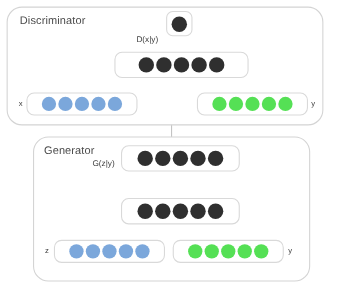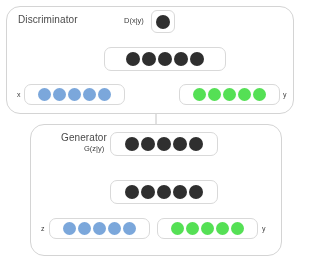--- a/index.html
+++ b/index.html
@@ -115,21 +115,21 @@
     <g fill="#6f6f6f">
       <polygon points="163.2,49 166.8,49 165,45.5"></polygon>
       <polygon points="154.2,158 157.8,158 156,154.5"></polygon>
     </g>
   </svg>
 
   <div class="panel" id="panel-discriminator"></div>
 
   <div class="panel-title" style="left:18px; top:14px;">Discriminator</div>
 
-  <div class="fn-label" style="left:124px; top:16px;">D(x|y)</div>
+  <div class="fn-label" style="left:124px; top:31px;">D(x|y)</div>
 
   <div class="group single" style="left:151px; top:10px; width:24px; height:23px;">
     <span class="node dark sz-14"></span>
   </div>
 
   <div class="group" style="left:104px; top:47px; width:122px; height:24px;">
     <span class="node dark sz-14"></span>
     <span class="node dark sz-14"></span>
     <span class="node dark sz-14"></span>
     <span class="node dark sz-14"></span>
@@ -151,21 +151,21 @@
     <span class="node green sz-13"></span>
     <span class="node green sz-13"></span>
     <span class="node green sz-13"></span>
     <span class="node green sz-13"></span>
   </div>
 
   <div class="side-label" style="left:283px; top:91px;">y</div>
 
   <div class="panel" id="panel-generator"></div>
 
-  <div class="panel-title" style="left:40px; top:132px;margin-left:21px;">Generator</div>
+  <div class="panel-title" style="left:40px; top:132px;">Generator</div>
 
   <div class="fn-label" style="left:84px; top:144px;text-align:right;">G(z|y)</div>
 
   <div class="group" style="left:110px; top:132px; width:108px; height:24px;">
     <span class="node dark sz-14"></span>
     <span class="node dark sz-14"></span>
     <span class="node dark sz-14"></span>
     <span class="node dark sz-14"></span>
     <span class="node dark sz-14"></span>
   </div>

